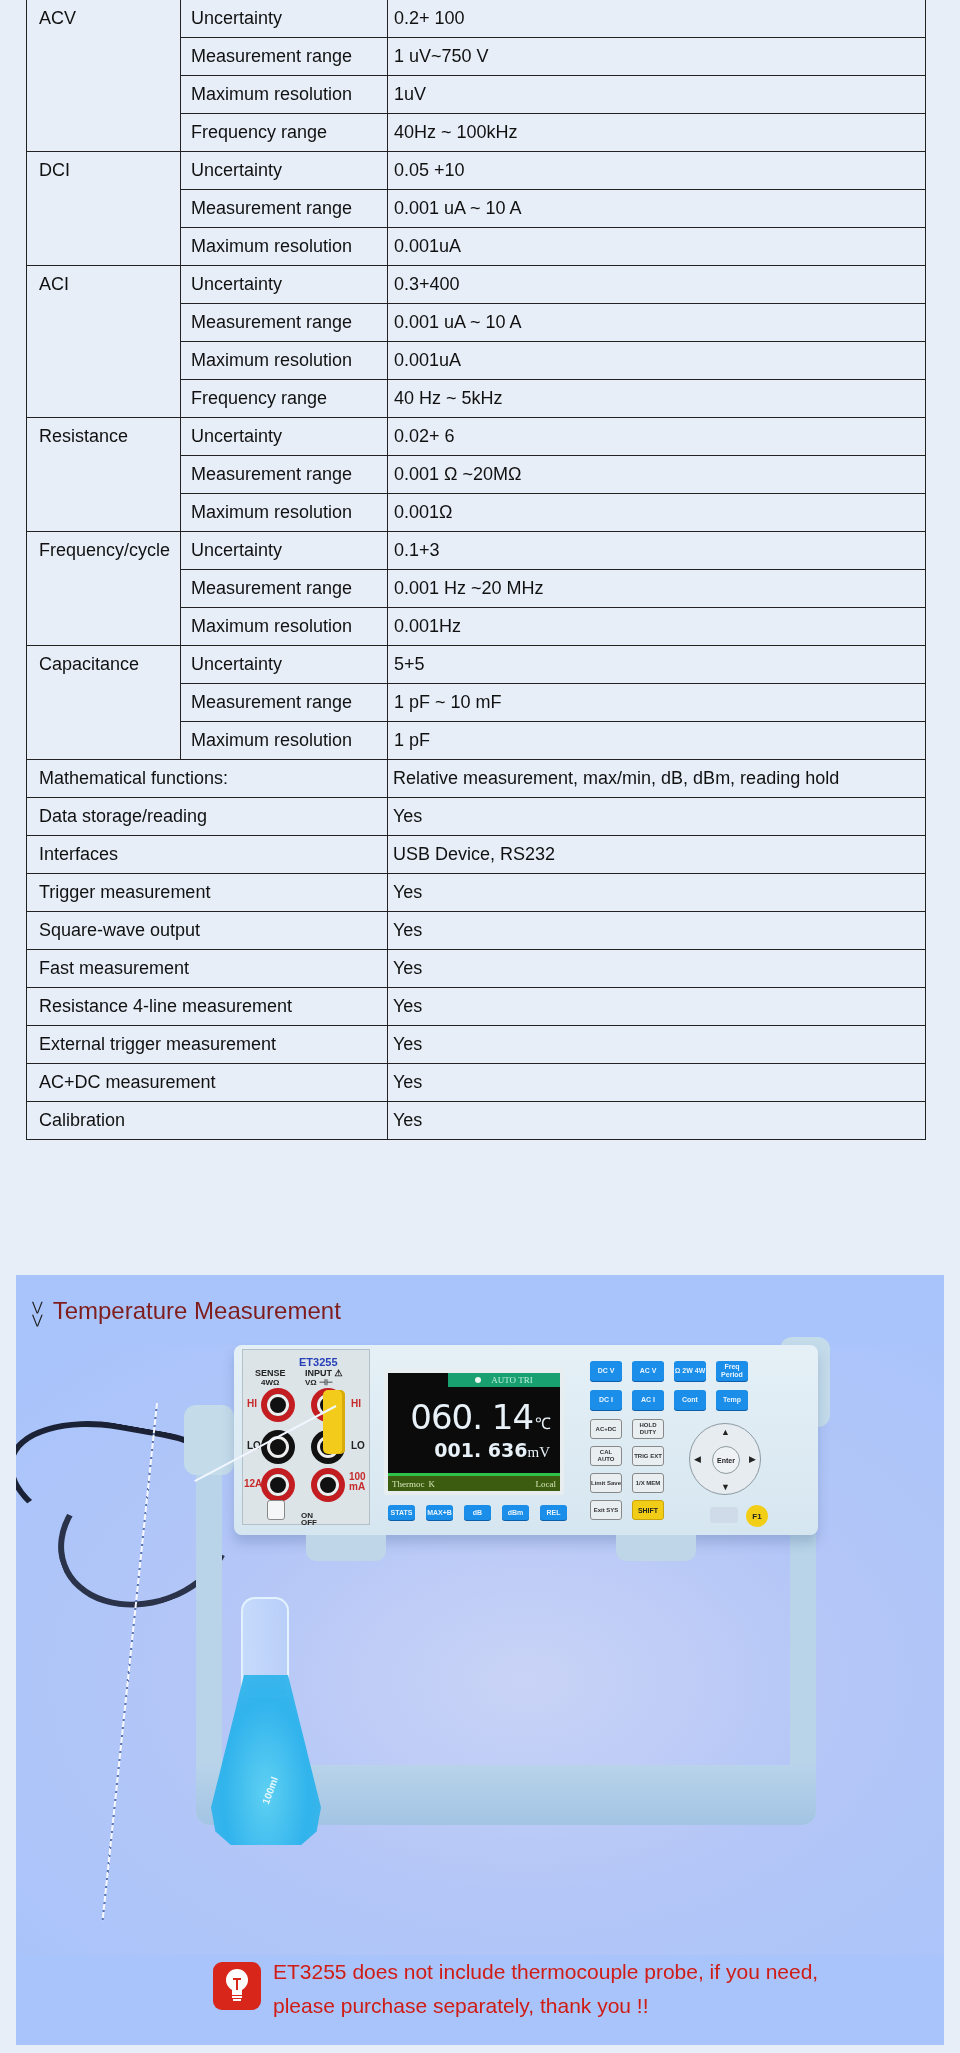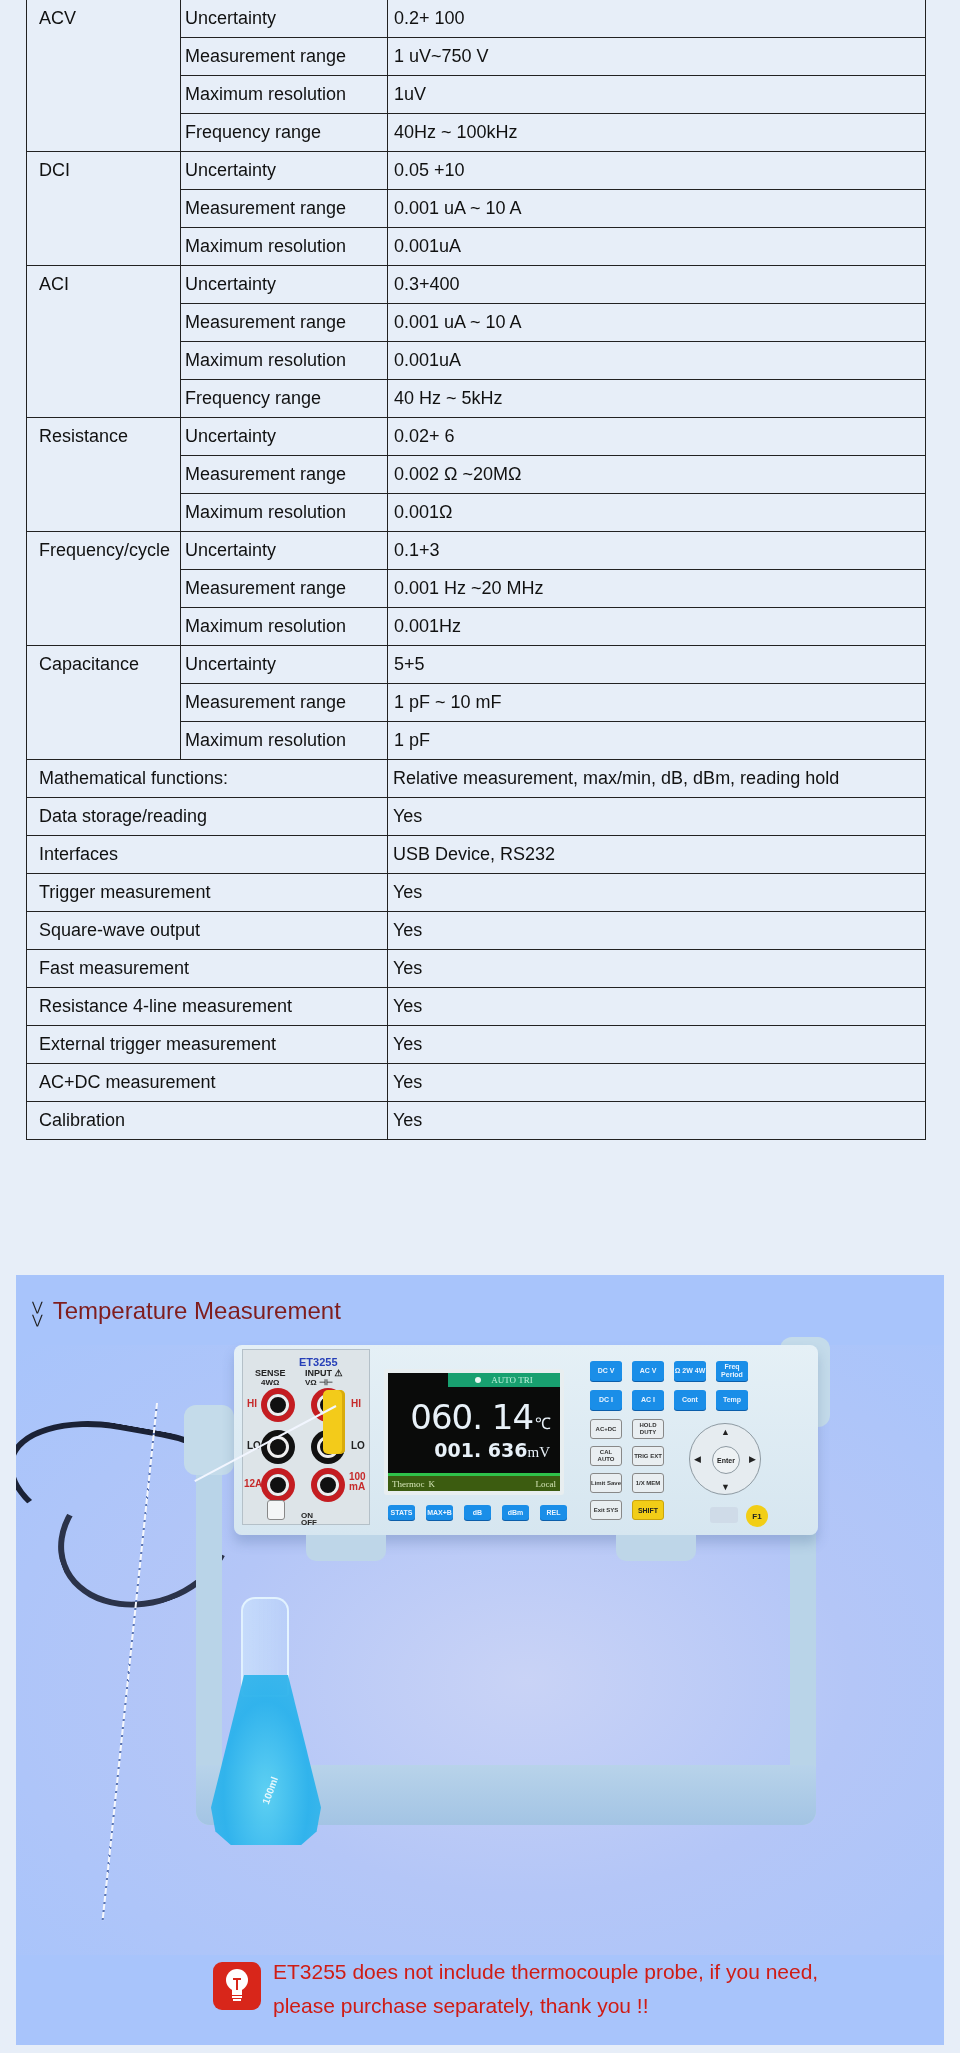--- a/index.html
+++ b/index.html
@@ -5,21 +5,21 @@
   * { box-sizing: border-box; margin: 0; padding: 0; }
   html, body { width: 960px; height: 2053px; overflow: hidden; }
   body { background: #e7eef8; font-family: "Liberation Sans", sans-serif; color: #111; position: relative; }
 
   
   #spec-table { position: absolute; left: 26px; top: -1px; width: 900px; border-collapse: collapse; table-layout: fixed; }
   #spec-table td { border: 1.5px solid #222; height: 38px; font-size: 18px; vertical-align: top; padding: 8px 4px 0 4px; white-space: nowrap; line-height: 20px; }
   #spec-table col.c1 { width: 154px; }
   #spec-table col.c2 { width: 207px; }
   #spec-table td.cat { padding-left: 12px; }
-  #spec-table td.sub { padding-left: 4px; }
+  #spec-table td.sub { padding-left: 10px; }
   #spec-table td.val { padding-left: 6px; }
   #spec-table td.feat { padding-left: 12px; margin-left: 16px; }
   #spec-table td.feat-val { padding-left: 5px; }
 
   
   #temp-panel { position: absolute; left: 16px; top: 1275px; width: 928px; height: 770px; background: #a8c4fb; overflow: hidden; }
   #temp-header { position: absolute; left: 16px; top: 22px; display: flex; align-items: center; gap: 10px; }
   #temp-header .chev { font-size: 13px; color: #222; line-height: 1; transform: translateY(2px); }
   #temp-header .title { font-size: 24px; color: #7f1d1d; }
 
@@ -142,21 +142,21 @@
         <td class="sub">Frequency range</td>
         <td class="val">40 Hz ~ 5kHz</td>
       </tr>
       <tr>
         <td class="cat" rowspan="3">Resistance</td>
         <td class="sub">Uncertainty</td>
         <td class="val">0.02+ 6</td>
       </tr>
       <tr>
         <td class="sub">Measurement range</td>
-        <td class="val">0.002 Ω ~20MΩ</td>
+        <td class="val">0.001 Ω ~20MΩ</td>
       </tr>
       <tr>
         <td class="sub">Maximum resolution</td>
         <td class="val">0.001Ω</td>
       </tr>
       <tr>
         <td class="cat" rowspan="3">Frequency/cycle</td>
         <td class="sub">Uncertainty</td>
         <td class="val">0.1+3</td>
       </tr>

